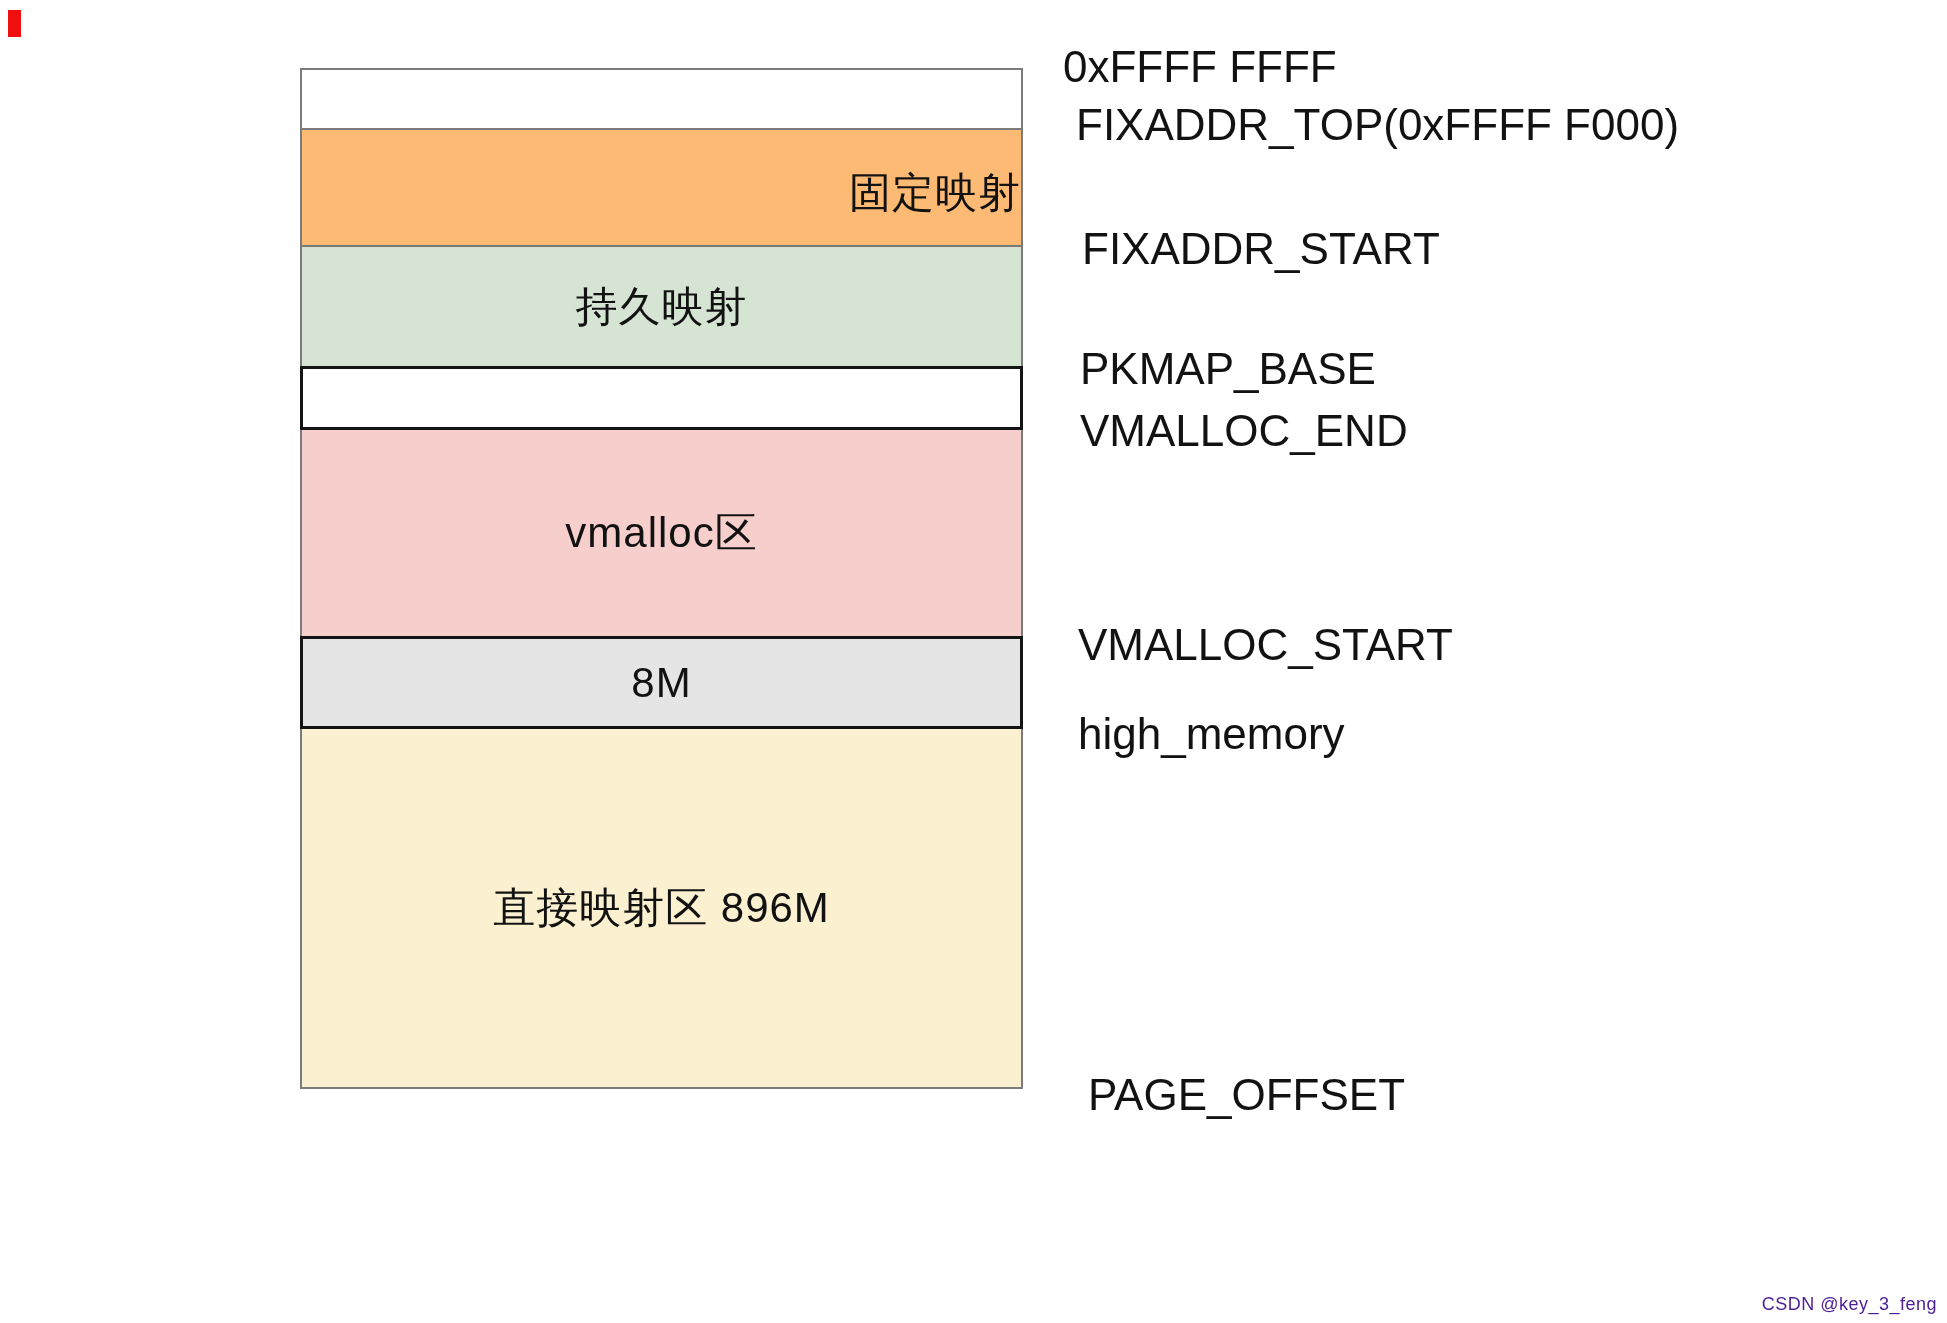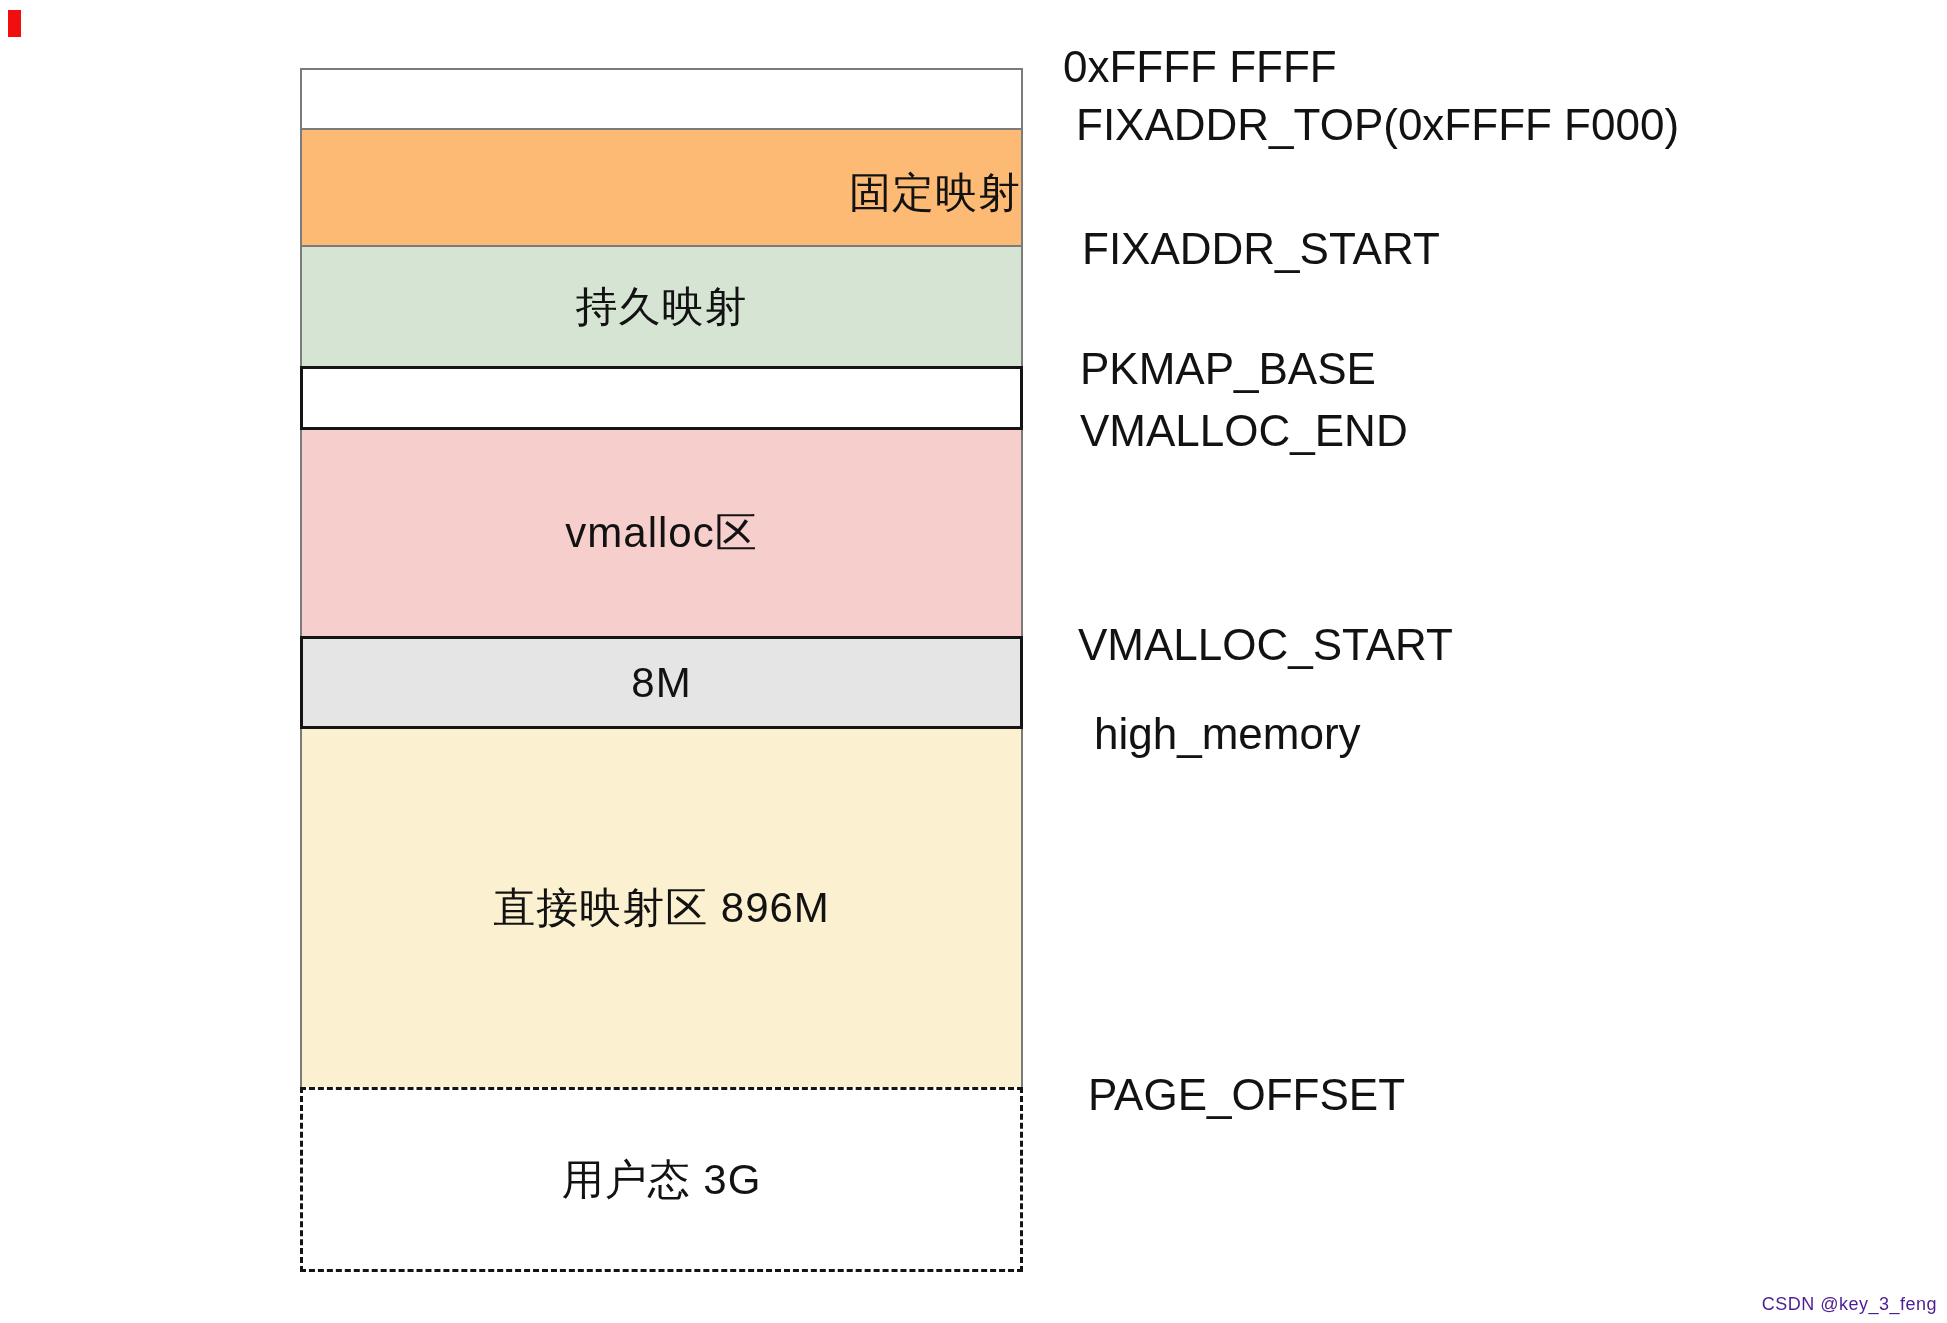--- a/index.html
+++ b/index.html
@@ -89,35 +89,32 @@
   </div>
 
   <div class="region black-border" style="top: 636px; height: 93px; background-color: #e5e5e5;">
     <span>8M</span>
   </div>
 
   <div class="region" style="top: 727px; height: 362px; background-color: rgb(251, 241, 208);">
     <span>直接映射区 896M</span>
   </div>
 
-  <div class="region dashed-border" style="top: 1087px; height: 185px; background-color: rgb(255, 255, 255);">
-    <span>用户态 3G</span>
-  </div>
 
   <div class="addr-label" style="left:1063px; top:45px;">0xFFFF FFFF</div>
 
   <div class="addr-label" style="left:1076px; top:103px;text-align:right;">FIXADDR_TOP(0xFFFF F000)</div>
 
   <div class="addr-label" style="left:1082px; top:227px;">FIXADDR_START</div>
 
   <div class="addr-label" style="left:1080px; top:347px;">PKMAP_BASE</div>
 
   <div class="addr-label" style="left:1080px; top:409px;">VMALLOC_END</div>
 
   <div class="addr-label" style="left:1078px; top:623px;">VMALLOC_START</div>
 
-  <div class="addr-label" style="left:1078px; top:712px;margin-left:16px;">high_memory</div>
+  <div class="addr-label" style="left:1078px; top:712px;">high_memory</div>
 
   <div class="addr-label" style="left:1088px; top:1073px;">PAGE_OFFSET</div>
 
   <div class="watermark">CSDN @key_3_feng</div>
 
 </div>
 
 </body></html>

